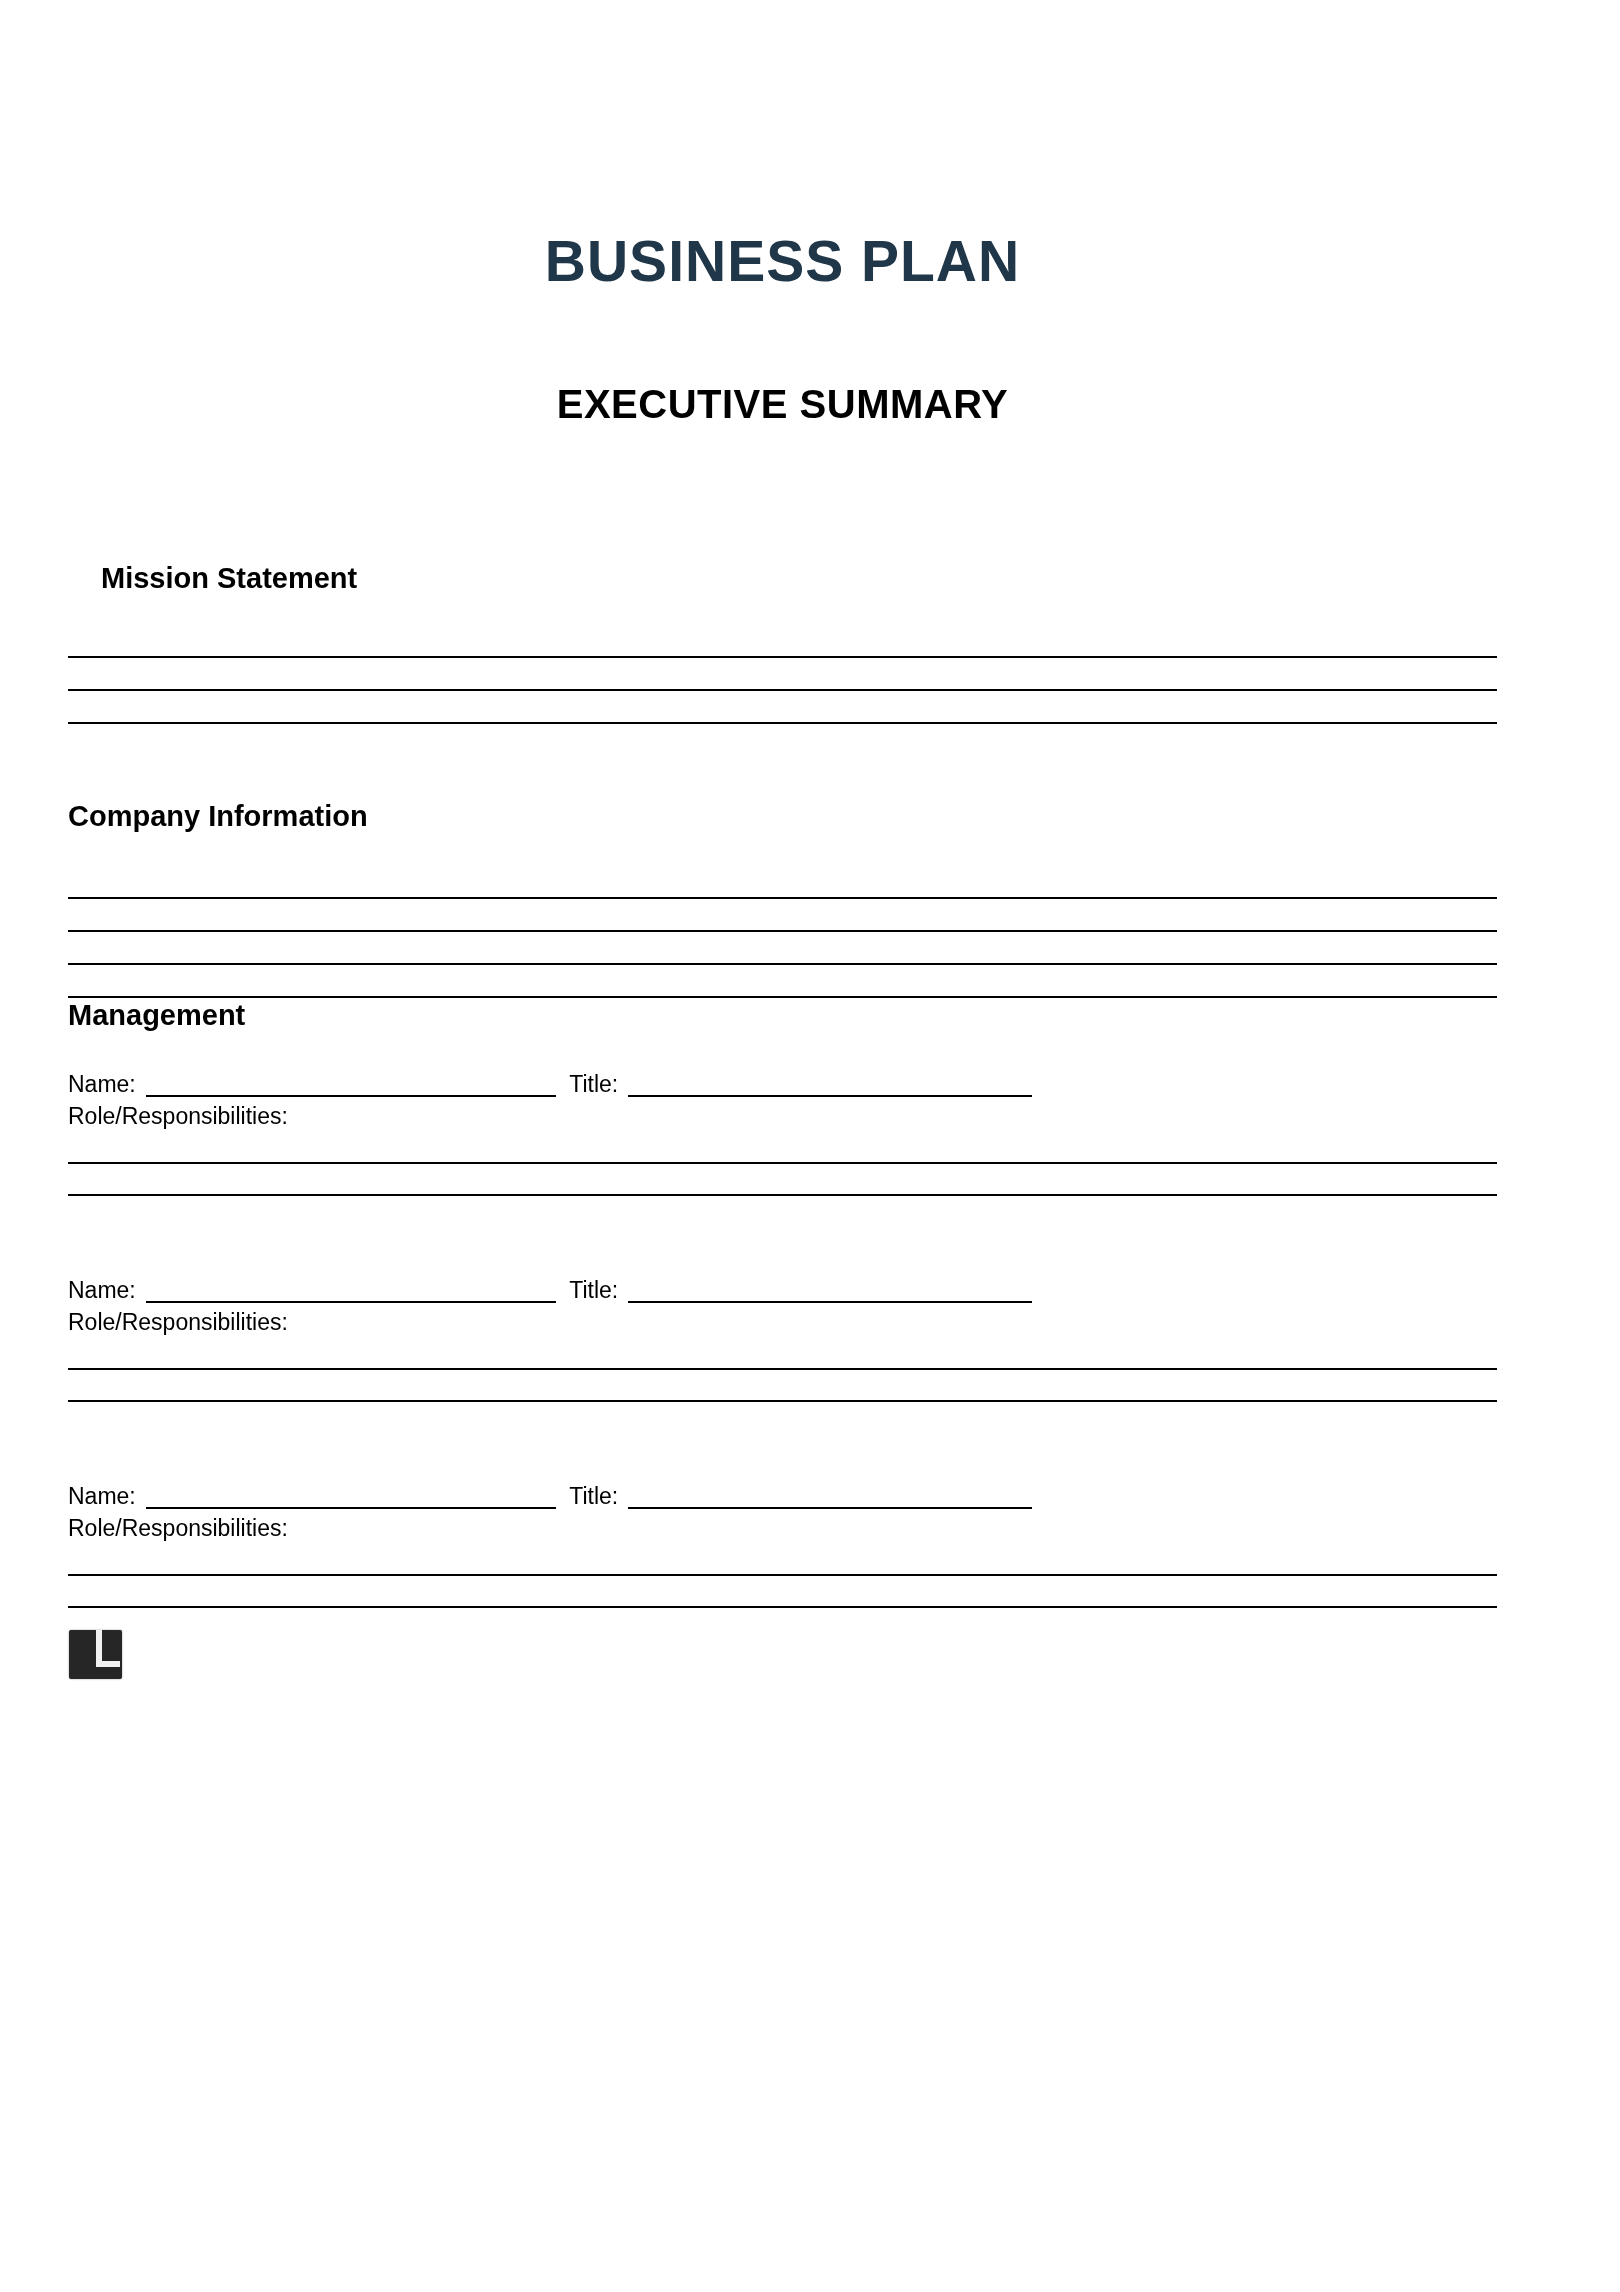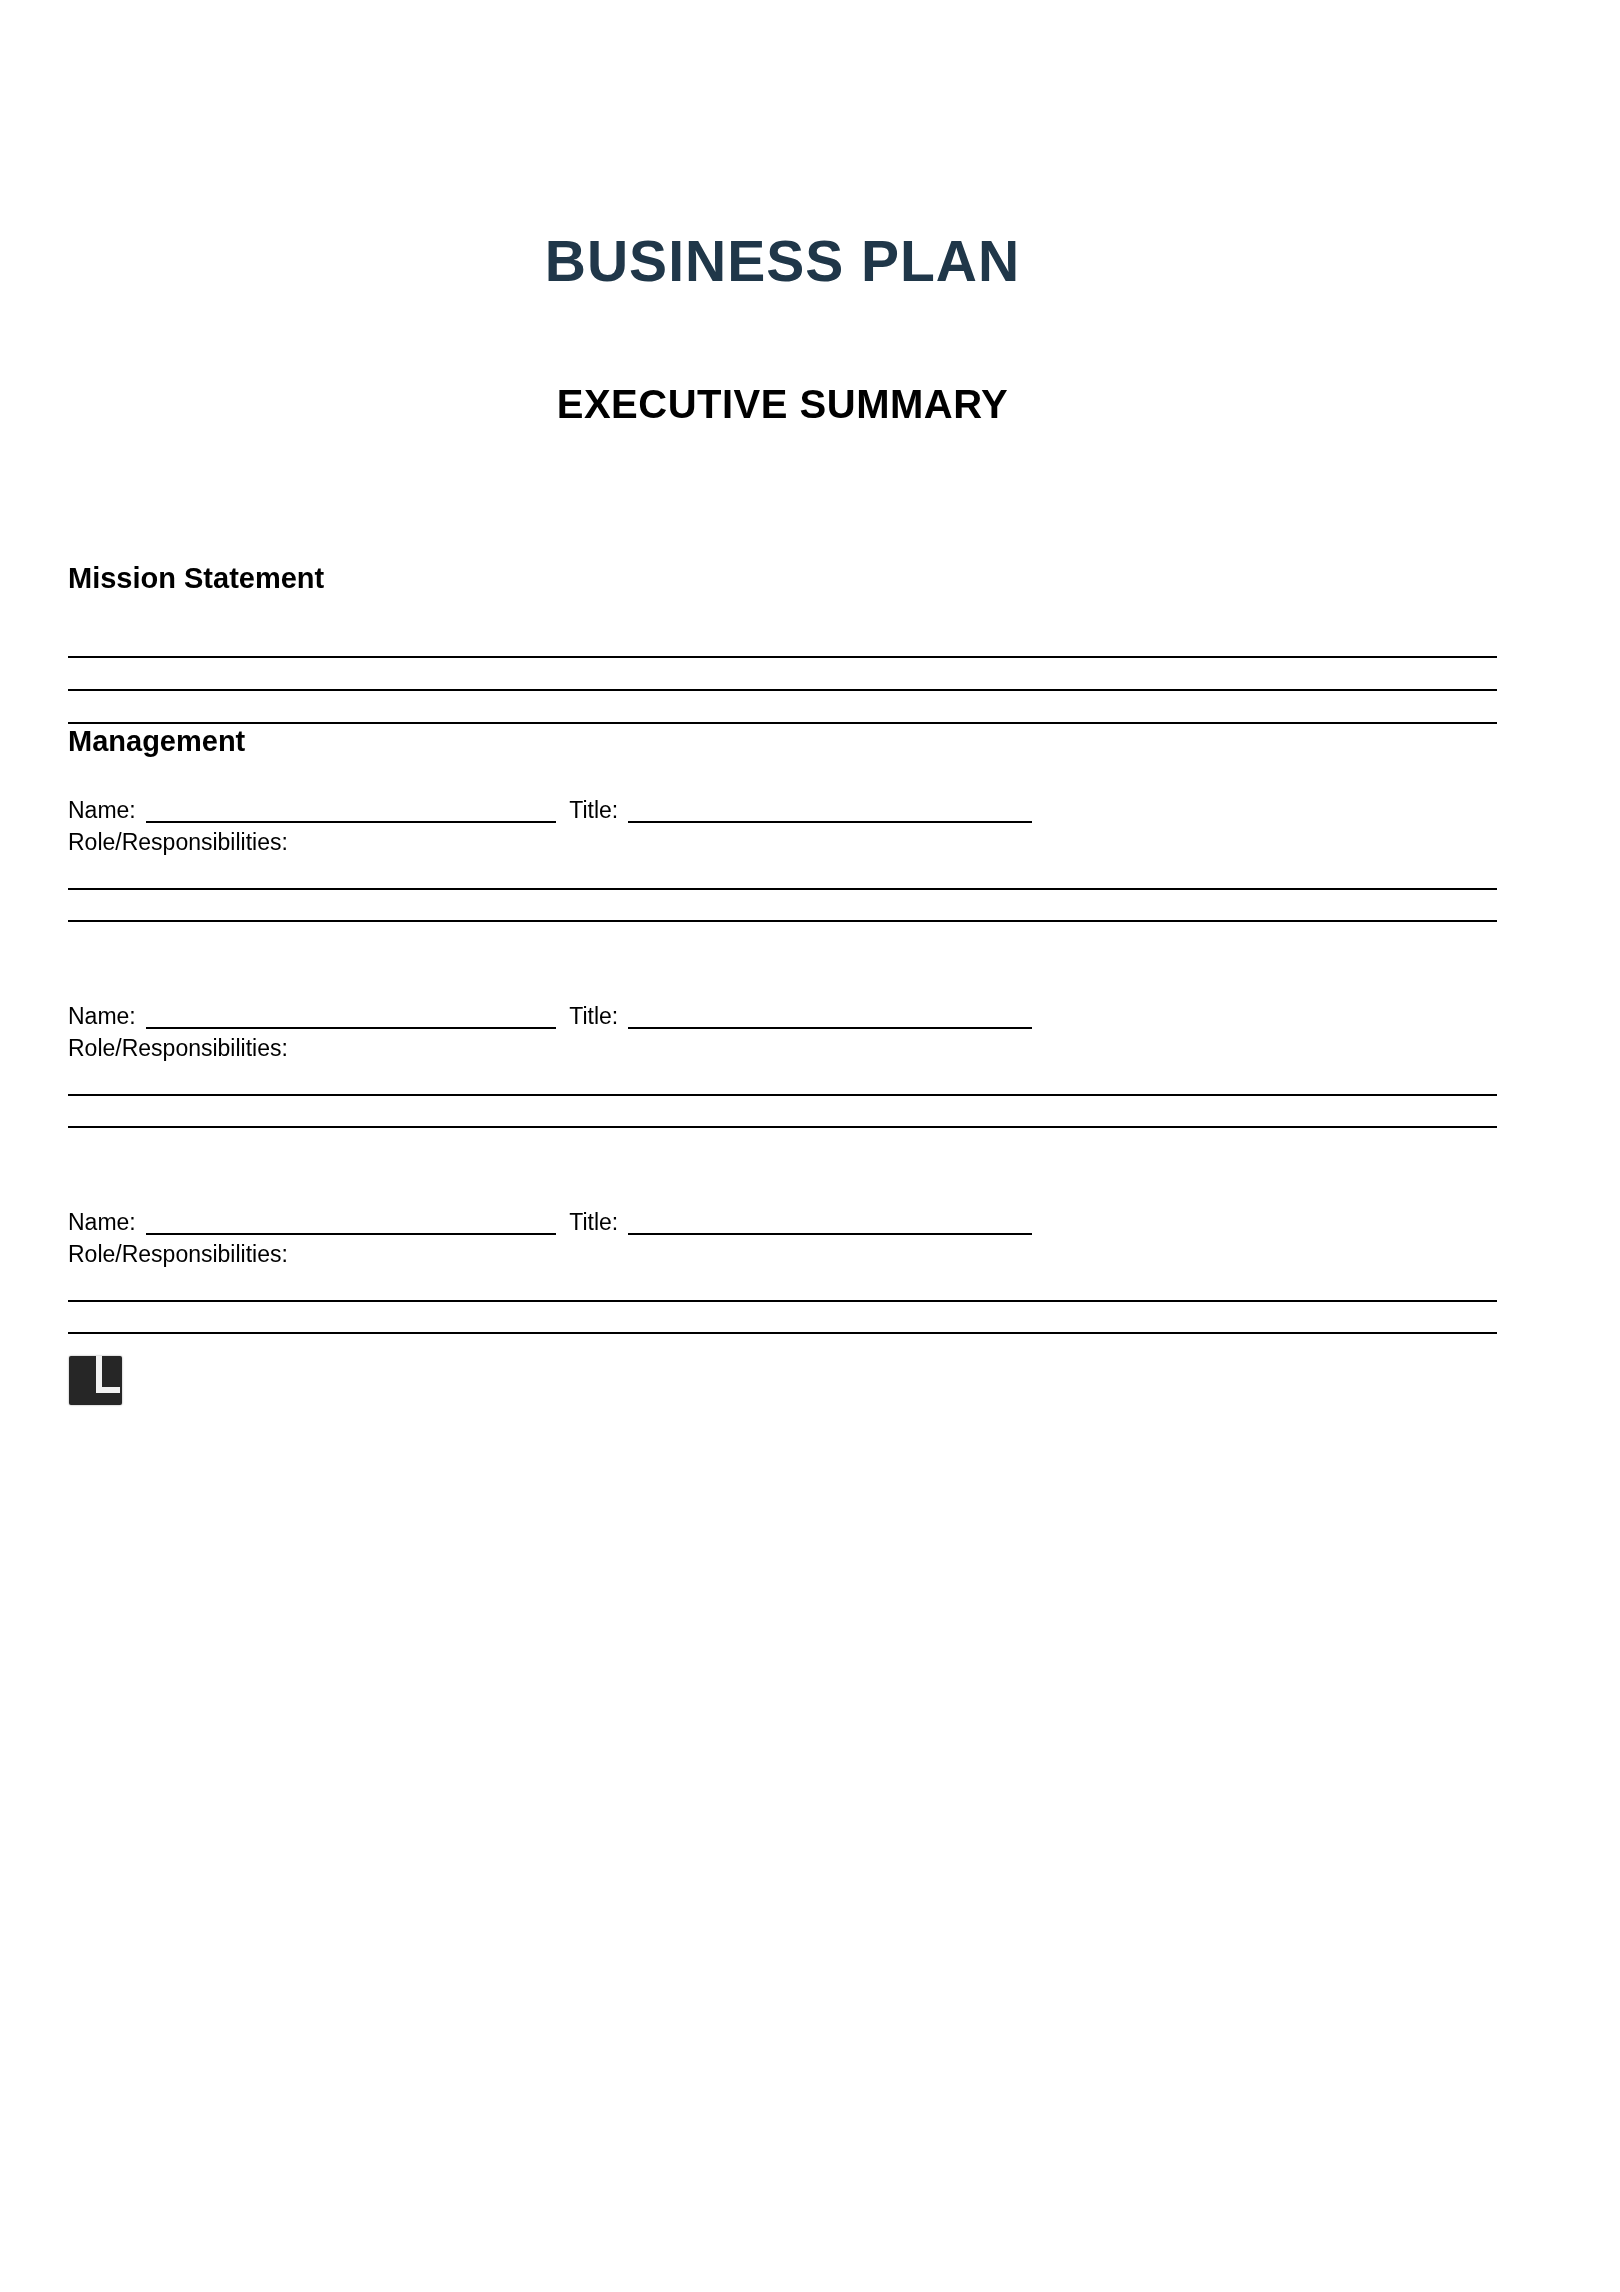--- a/index.html
+++ b/index.html
@@ -37,21 +37,21 @@
     font-size:29px;
     line-height:35px;
     font-weight:bold;
   }
   .blank-lines{margin:0;}
   .blank-line{
     height:31px;
     border-bottom:2.9px solid #000;
   }
   
-  .sec-mission .section-heading{margin-top:137px;}
+  .sec-mission .section-heading{margin-top:137px;margin-left:33px;}
   .sec-mission .blank-lines{margin-top:29px;}
   .sec-company .section-heading{margin-top:75px;}
   .sec-company .blank-lines{margin-top:32px;}
   .sec-management .section-heading{}
   .sec-products .section-heading{margin-top:32px;}
   .sec-products .blank-lines{margin-top:38px;}
 
   
   .mgmt-entry{margin-top:35px;}
   .mgmt-entry + .mgmt-entry{margin-top:78px;}
@@ -110,20 +110,29 @@
 
   <section class="sec-mission">
     <h3 class="section-heading">Mission Statement</h3>
     <div class="blank-lines">
         <div class="blank-line"></div>
         <div class="blank-line"></div>
         <div class="blank-line"></div>
       </div>
   </section>
 
+  <section class="sec-company">
+    <h3 class="section-heading">Company Information</h3>
+    <div class="blank-lines">
+        <div class="blank-line"></div>
+        <div class="blank-line"></div>
+        <div class="blank-line"></div>
+        <div class="blank-line"></div>
+      </div>
+  </section>
 
   <section class="sec-management">
     <h3 class="section-heading">Management</h3>
 
     <div class="mgmt-entry">
       <div class="field-row">
         <span class="field-label">Name:</span><span class="write-line name-line"></span><span class="field-label title-label">Title:</span><span class="write-line title-line"></span>
       </div>
       <div class="role-row">
         <span class="field-label">Role/Responsibilities:</span>

